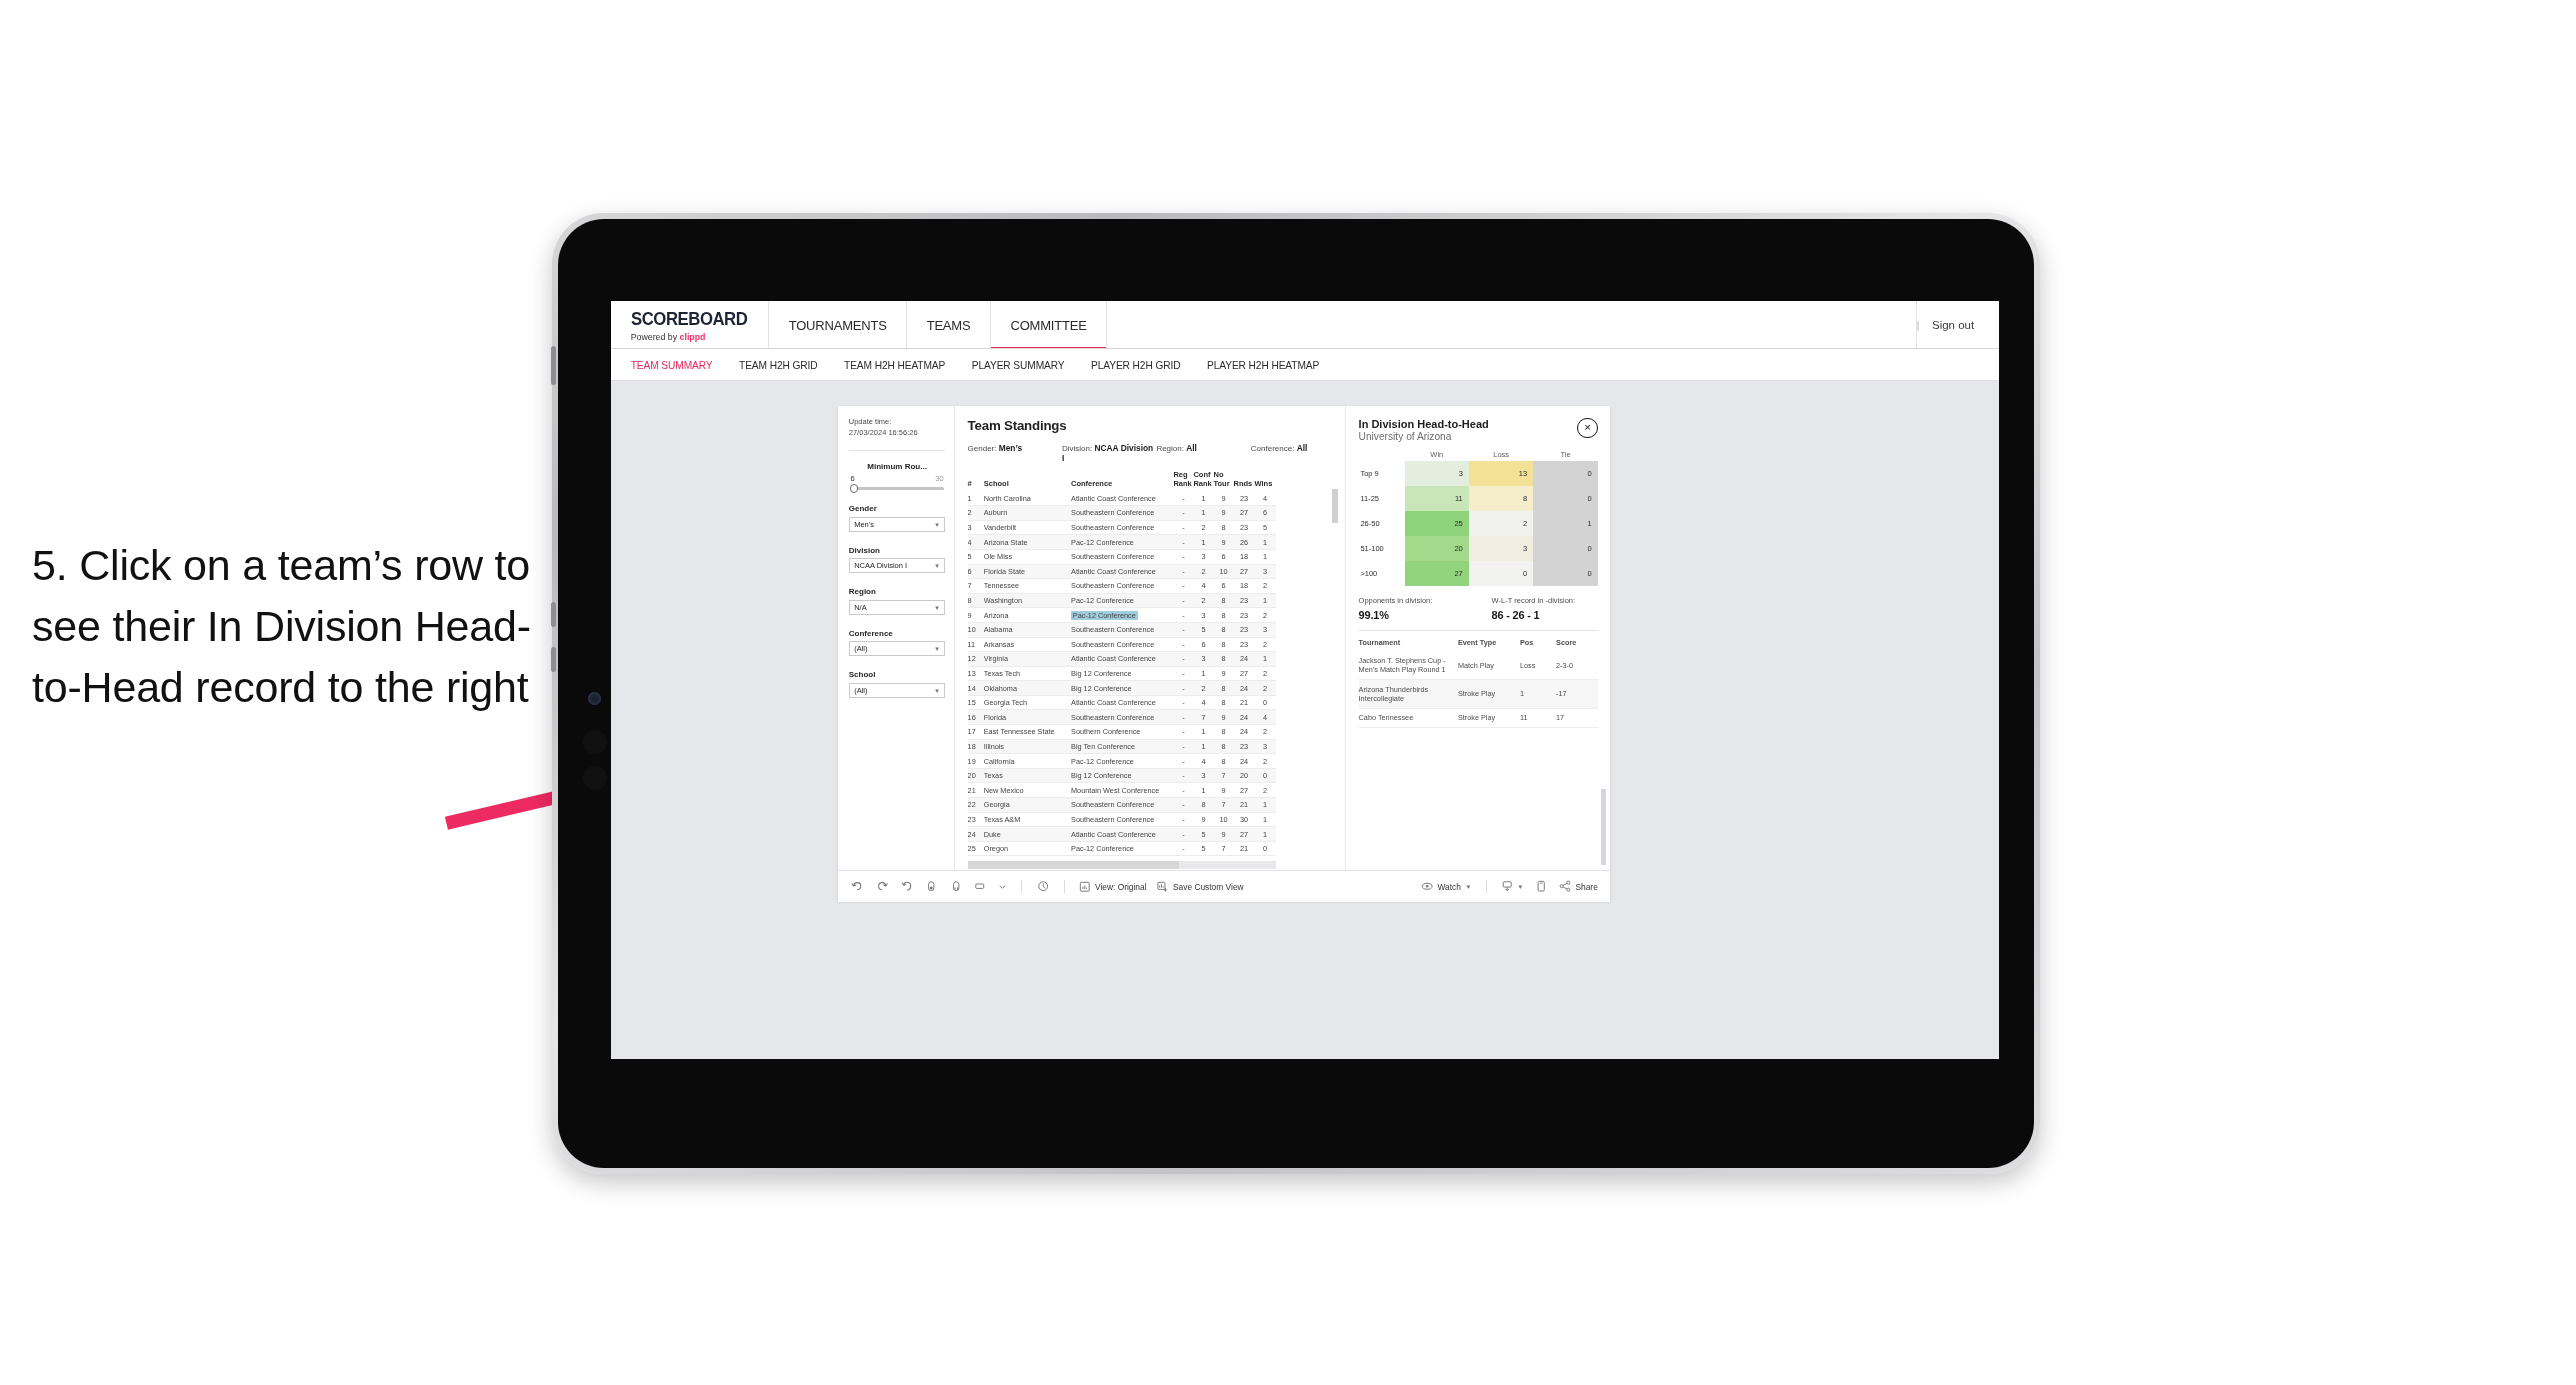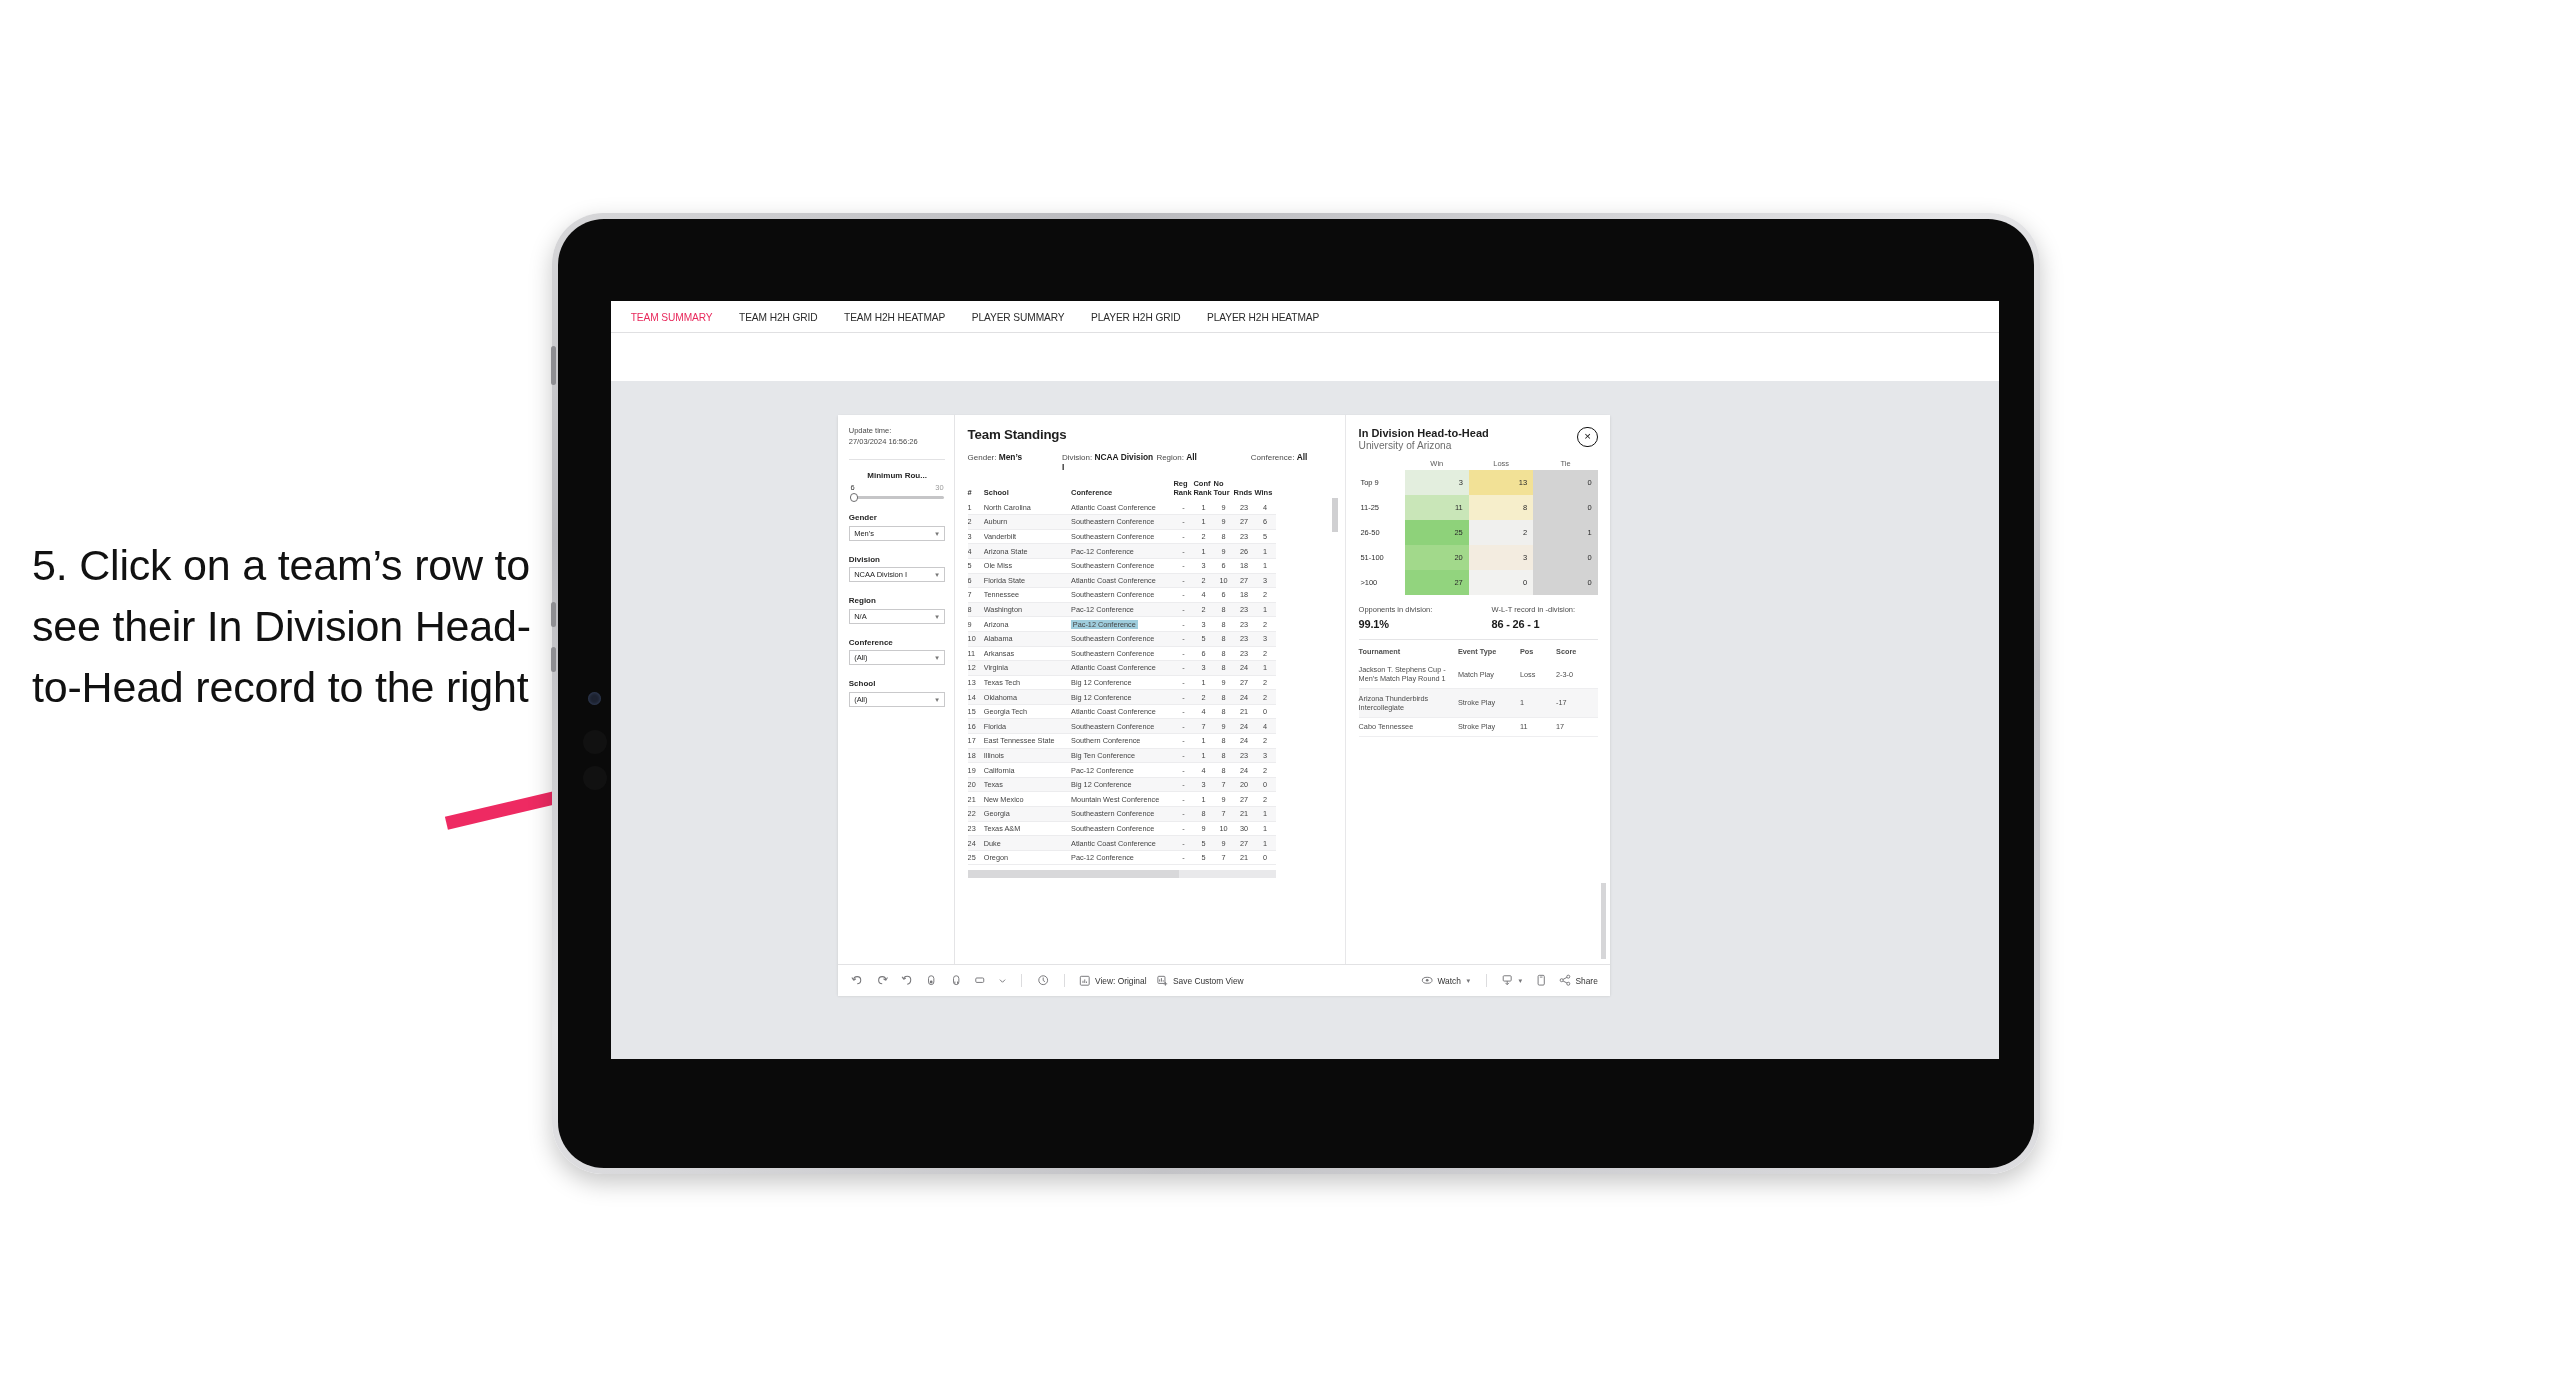--- a/index.html
+++ b/index.html
@@ -65,21 +65,21 @@
   .signout-div { color:#bbb; }
 
   
   #subbar { height: 32px; background:#fff; display:flex; align-items:center; padding-left: 19.5px; gap: 26.5px; position:relative; }
   #subbar:after { content:''; position:absolute; left:0; right:0; bottom:0; height:0.9px; background:#e0e0e2; }
   .subnav-item { font-size: 10.2px; color:#2b2b2b; letter-spacing:-0.1px; cursor:pointer; }
   .subnav-item.active { color:#e8295c; }
 
   
   #workspace { position:absolute; left:0; top:80px; right:0; bottom:0; background:#e5e7ea; }
-  #viz-card { position: absolute; left: 227px; top: 34px; width: 772px; height: 581px; background:#fff; box-shadow: 0 0.9px 2.7px rgba(0,0,0,0.12); }
+  #viz-card { position: absolute; left: 227px; top: 25px; width: 772px; height: 496px; background:#fff; box-shadow: 0 0.9px 2.7px rgba(0,0,0,0.12); }
 
   #viz-inner { position:absolute; left:0; top:0; right:0; bottom:32px; display:flex; }
 
   
   #filters { width: 117px; border-right:0.9px solid #e4e4e6; padding: 10.6px 8.8px 0 10.6px; background:#fff; }
   .update-time { font-size: 7.5px; color:#4a4a4a; line-height:1.45; }
   .fdiv { height:0.9px; background:#e2e2e4; margin: 11.5px 0 10.6px 0; }
   .fgroup { margin-bottom: 14px; }
   .flabel { font-size: 8px; font-weight:700; color:#262626; margin-bottom: 3.5px; }
   .slider-row { display:flex; justify-content:space-between; font-size:7.5px; color:#333; margin-bottom:3.5px; padding: 0 1.8px; }
@@ -160,20 +160,34 @@
 </svg>
 
 <div id="tablet-frame">
   <div id="tablet-bezel">
     <div id="cam"></div>
     <div class="side-dot" id="btn1"></div>
     <div class="side-dot" id="btn2"></div>
 
     <div id="app-screen">
 
+      <div id="topbar">
+        <div class="brand">
+          <div class="brand-title">SCOREBOARD</div>
+          <div class="brand-sub"><span>Powered by </span><span class="pink">clippd</span></div>
+        </div>
+        <div class="topnav-item">TOURNAMENTS</div>
+        <div class="topnav-item">TEAMS</div>
+        <div class="topnav-item active">COMMITTEE</div>
+        <div class="topnav-spacer"></div>
+        <div class="signout-wrap">
+          <span class="signout-div">|</span>
+          <span>Sign out</span>
+        </div>
+      </div>
 
       <div id="subbar">
         <div class="subnav-item active">TEAM SUMMARY</div>
         <div class="subnav-item">TEAM H2H GRID</div>
         <div class="subnav-item">TEAM H2H HEATMAP</div>
         <div class="subnav-item">PLAYER SUMMARY</div>
         <div class="subnav-item">PLAYER H2H GRID</div>
         <div class="subnav-item">PLAYER H2H HEATMAP</div>
       </div>
 

